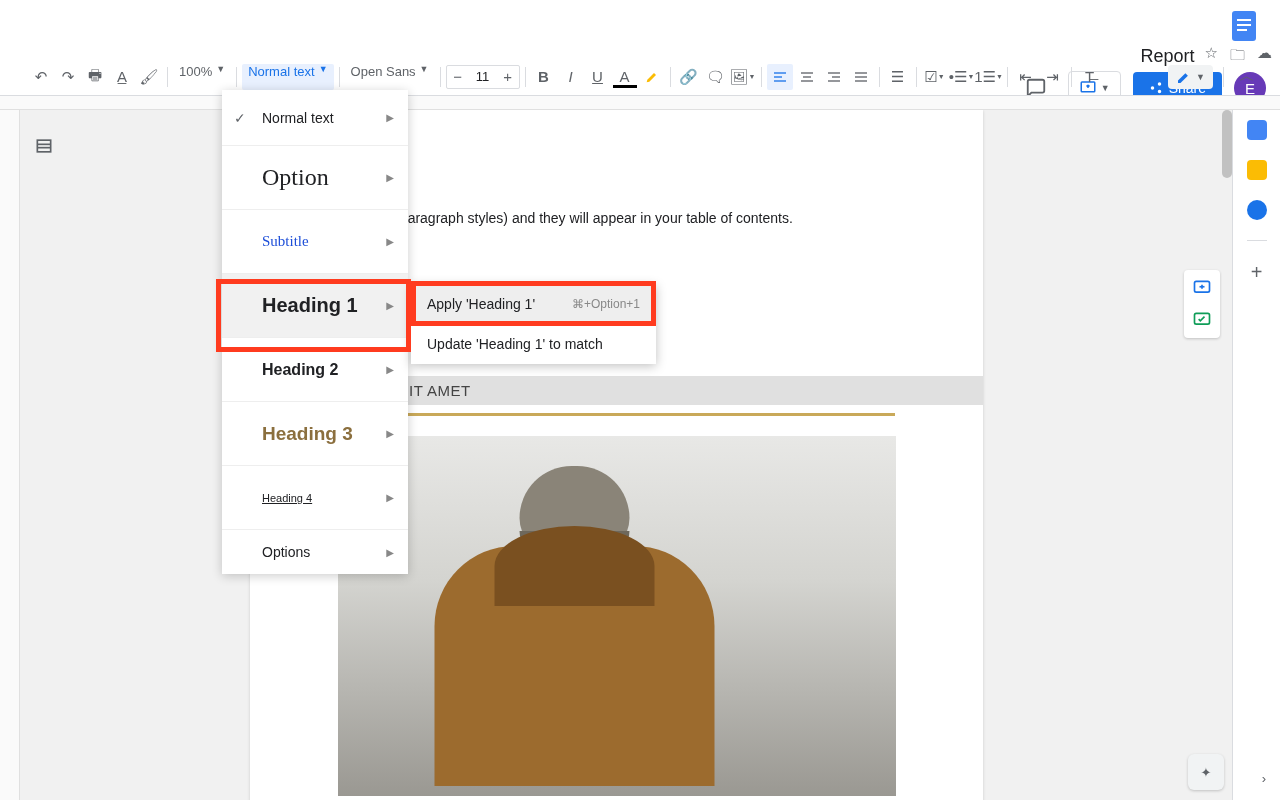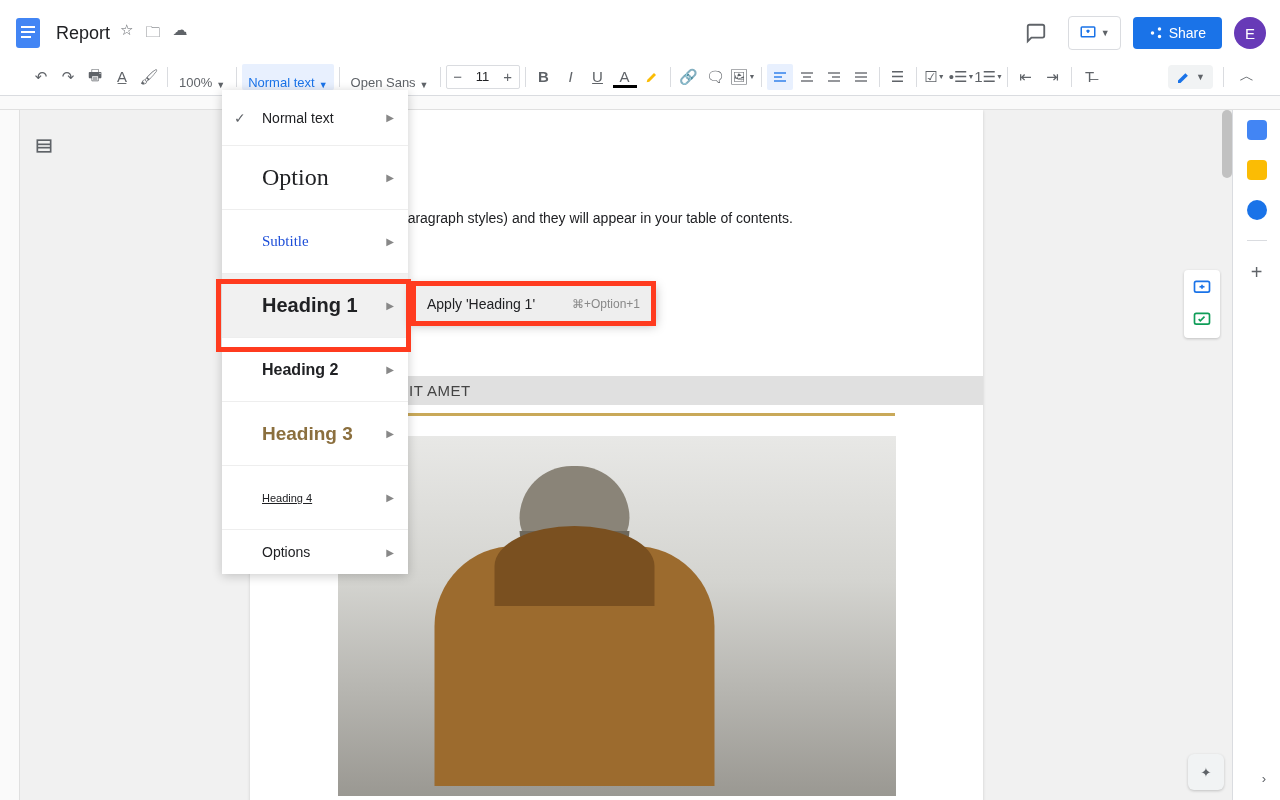--- a/index.html
+++ b/index.html
@@ -1,40 +1,40 @@
 <!DOCTYPE html>
 <html><head>
 <meta charset="utf-8">
 <style>
 * { box-sizing: border-box; margin: 0; padding: 0; }
 body { font-family: Arial, "Helvetica Neue", sans-serif; font-size: 13px; color: #202124; background: #fff; width: 1280px; height: 800px; overflow: hidden; position: relative; }
 
 
-.header { display: flex; align-items: center; padding: 8px 8px 0 8px; height: 58px; }
+.header { display: flex; align-items: flex-end; padding: 8px 8px 0 8px; height: 58px; flex-direction: column; }
 .docs-logo { width: 40px; height: 40px; display: flex; align-items: center; justify-content: center; margin-right: 8px; }
 .docs-logo svg { width: 36px; height: 36px; }
 .title-area { flex: 1; }
 .title-row { display: flex; align-items: center; gap: 10px; height: 24px; }
 .doc-title { font-size: 18px; color: #202124; }
 .title-icons { display: flex; gap: 12px; color: #5f6368; }
 .title-icons span { font-size: 15px; }
 .menubar { display: flex; gap: 2px; margin-top: 4px; font-size: 14px; color: #202124; }
 .menubar span { padding: 4px 7px; cursor: pointer; }
 .last-edit { color: #5f6368; text-decoration: underline; margin-left: 8px; padding: 4px 7px; }
 .header-right { display: flex; align-items: center; gap: 12px; margin-right: 6px; }
 .icon-btn { width: 40px; height: 40px; display: flex; align-items: center; justify-content: center; color: #5f6368; border-radius: 50%; }
 .present-btn { border: 1px solid #dadce0; border-radius: 4px; padding: 7px 10px; display: flex; align-items: center; gap: 4px; color: #1a73e8; }
 .share-btn { background: #1a73e8; color: #fff; border-radius: 4px; padding: 8px 16px; display: flex; align-items: center; gap: 6px; font-weight: 500; font-size: 14px; }
 .avatar { width: 32px; height: 32px; border-radius: 50%; background: #673ab7; color: #fff; display: flex; align-items: center; justify-content: center; font-size: 15px; }
 
 
 .toolbar { display: flex; align-items: center; padding: 3px 20px 3px 28px; border-bottom: 1px solid #dadce0; height: 38px; gap: 1px; position: relative; }
 .tb-btn { width: 26px; height: 26px; display: flex; align-items: center; justify-content: center; color: #5f6368; border-radius: 2px; font-size: 15px; }
 .tb-sep { width: 1px; height: 20px; background: #dadce0; margin: 0 4px; }
-.tb-dd { display: flex; align-items: flex-end; gap: 4px; padding: 0 6px; height: 26px; color: #5f6368; font-size: 13px; }
+.tb-dd { display: flex; align-items: flex-start; gap: 4px; padding: 0 6px; height: 26px; color: #5f6368; font-size: 13px; }
 .tb-dd.active { background: #e8f0fe; color: #1a73e8; border-radius: 2px; }
 .zoom-dd { min-width: 50px; }
 .styles-dd { min-width: 90px; }
 .font-dd { min-width: 78px; }
 .fontsize-group { display: flex; align-items: center; border: 1px solid #dadce0; border-radius: 2px; height: 24px; }
 .fontsize-group .tb-btn { width: 22px; height: 22px; }
 .fontsize-val { width: 28px; text-align: center; font-size: 13px; }
 .color-underline { width: 24px; height: 3px; background: #000; position: absolute; bottom: 2px; }
 .tb-right { margin-left: auto; display: flex; align-items: center; gap: 6px; }
 .edit-mode { display: flex; align-items: center; gap: 4px; padding: 4px 8px; background: #f1f3f4; border-radius: 4px; color: #1a73e8; }
@@ -348,16 +348,19 @@
     <span class="sm-label sm-options">Options</span>
     <span class="sm-arrow">▶</span>
   </div>
 </div>
 
 <div class="submenu">
   <div class="sub-item hover">
     <span>Apply 'Heading 1'</span>
     <span class="sub-shortcut">⌘+Option+1</span>
   </div>
+  <div class="sub-item">
+    <span>Update 'Heading 1' to match</span>
+  </div>
 </div>
 
 <div class="red-box1"></div>
 <div class="red-box2"></div>
 
 </body></html>

